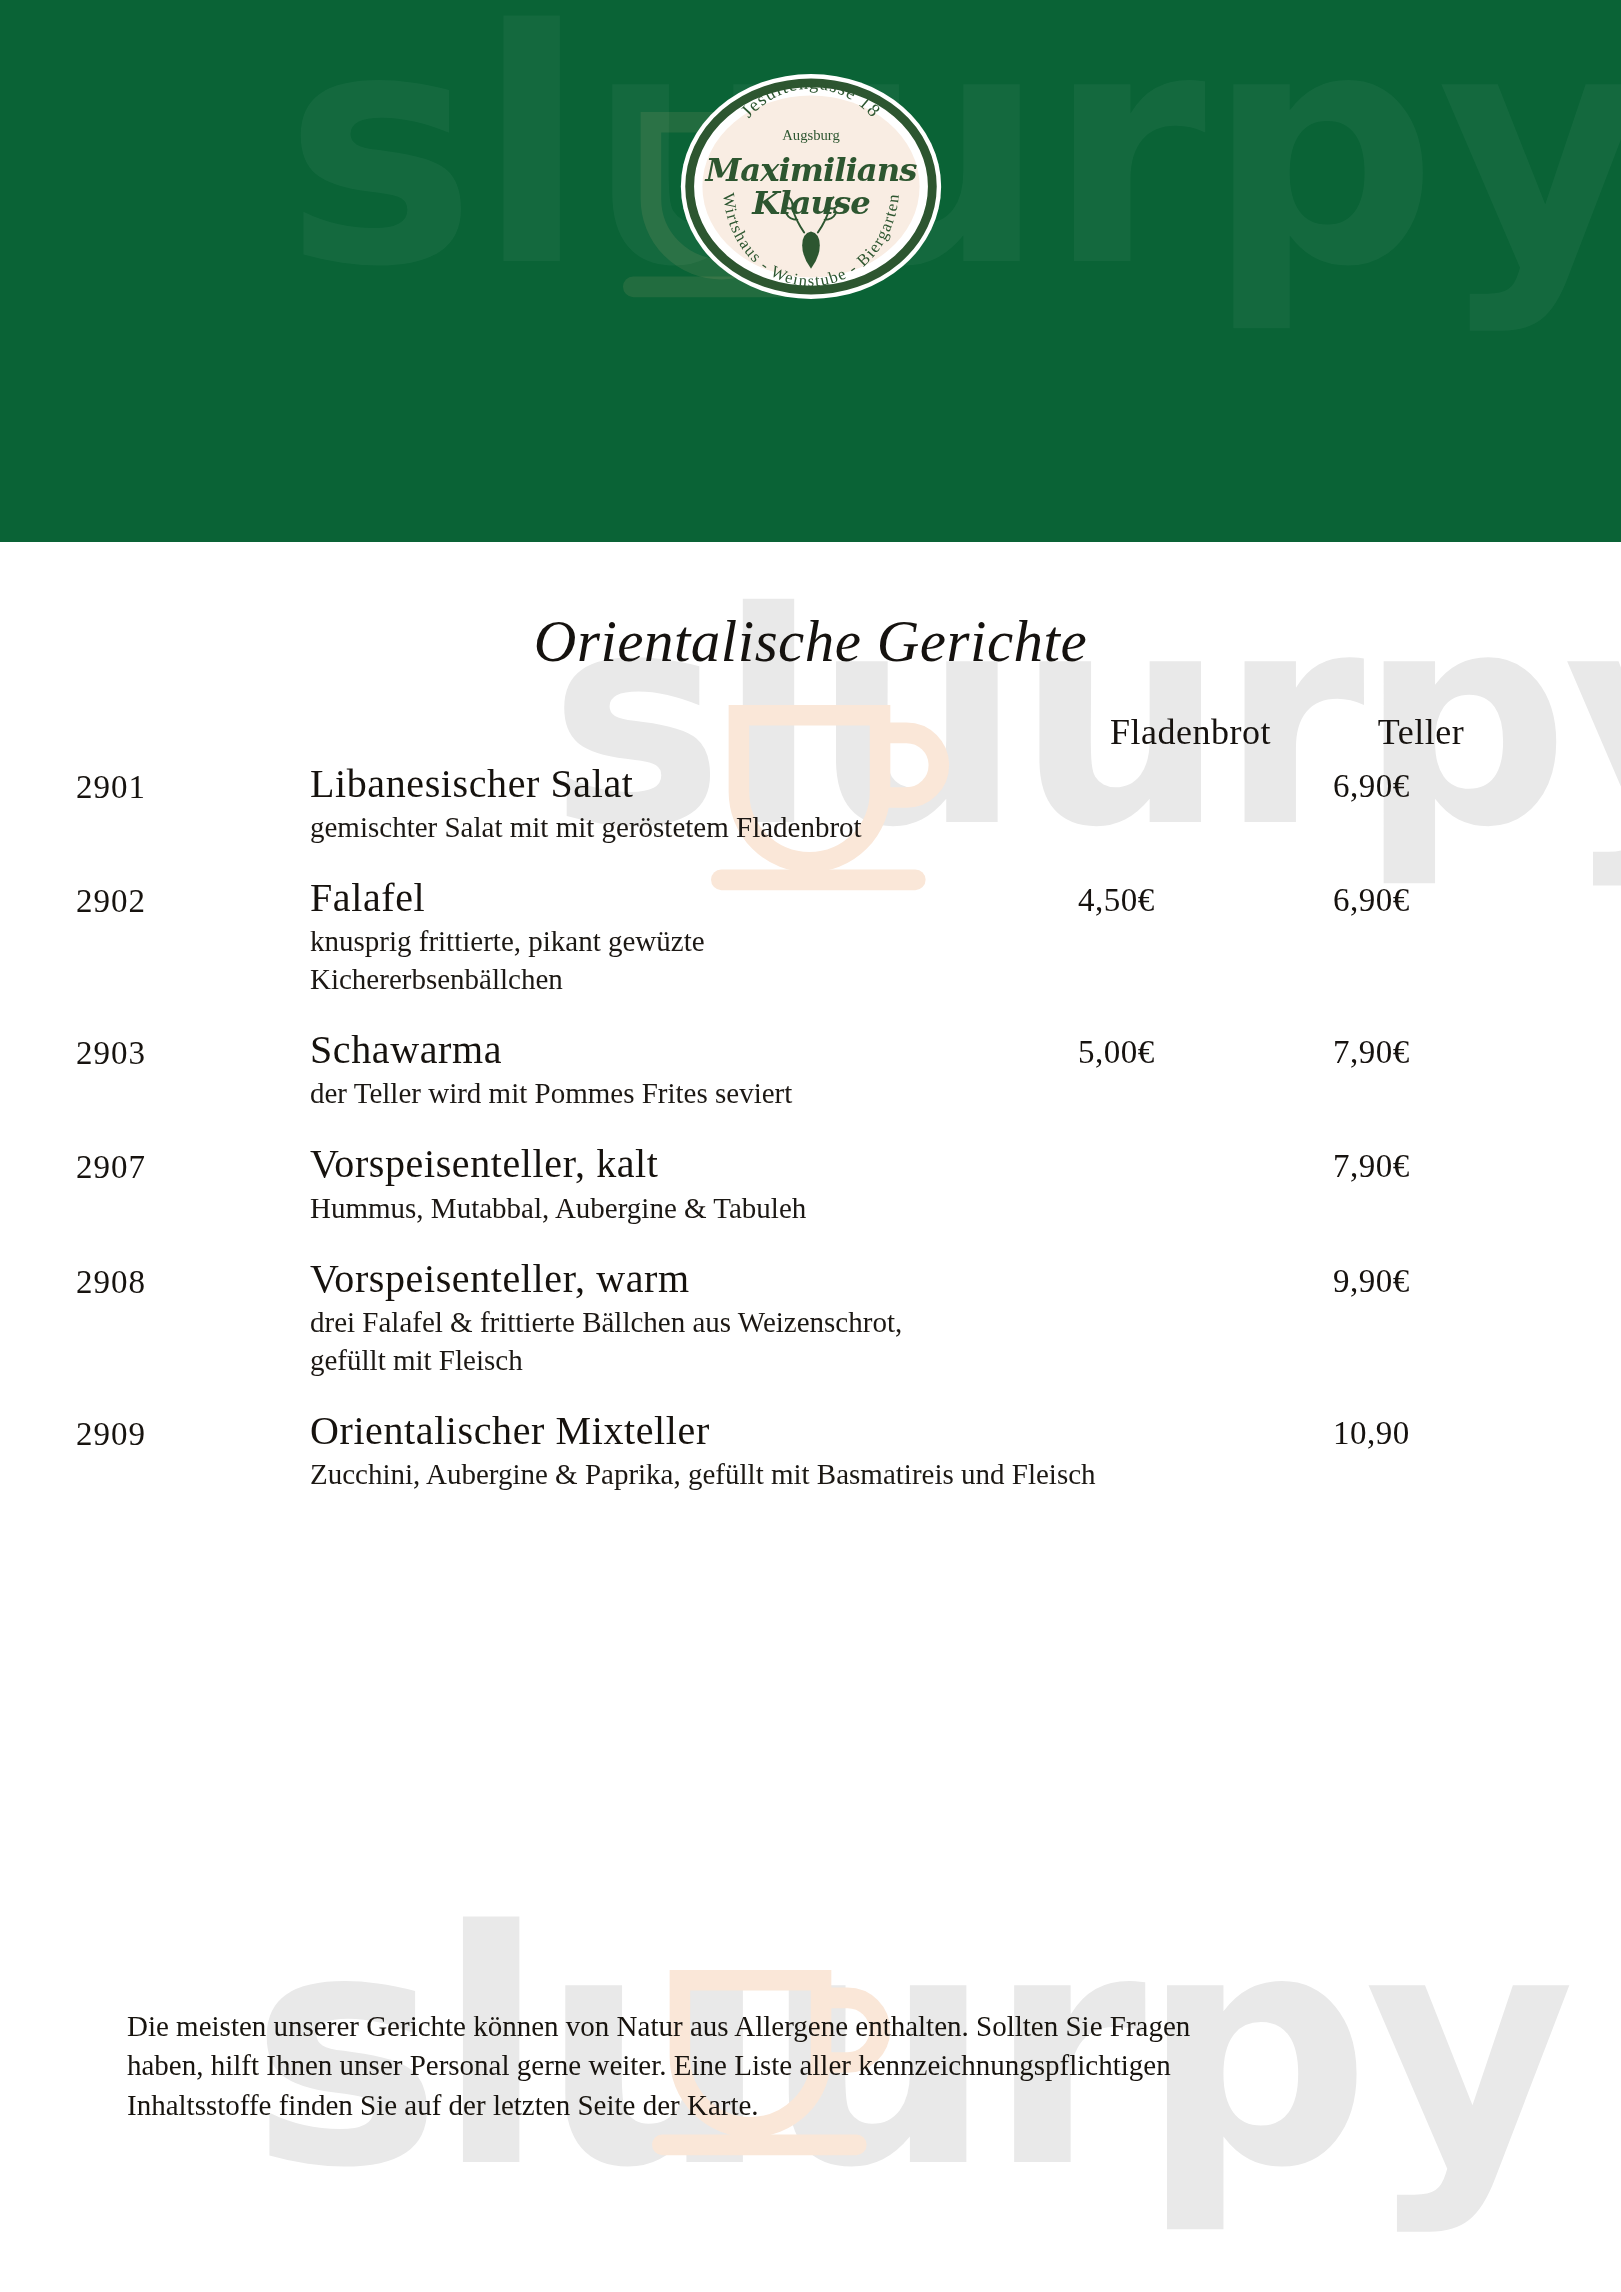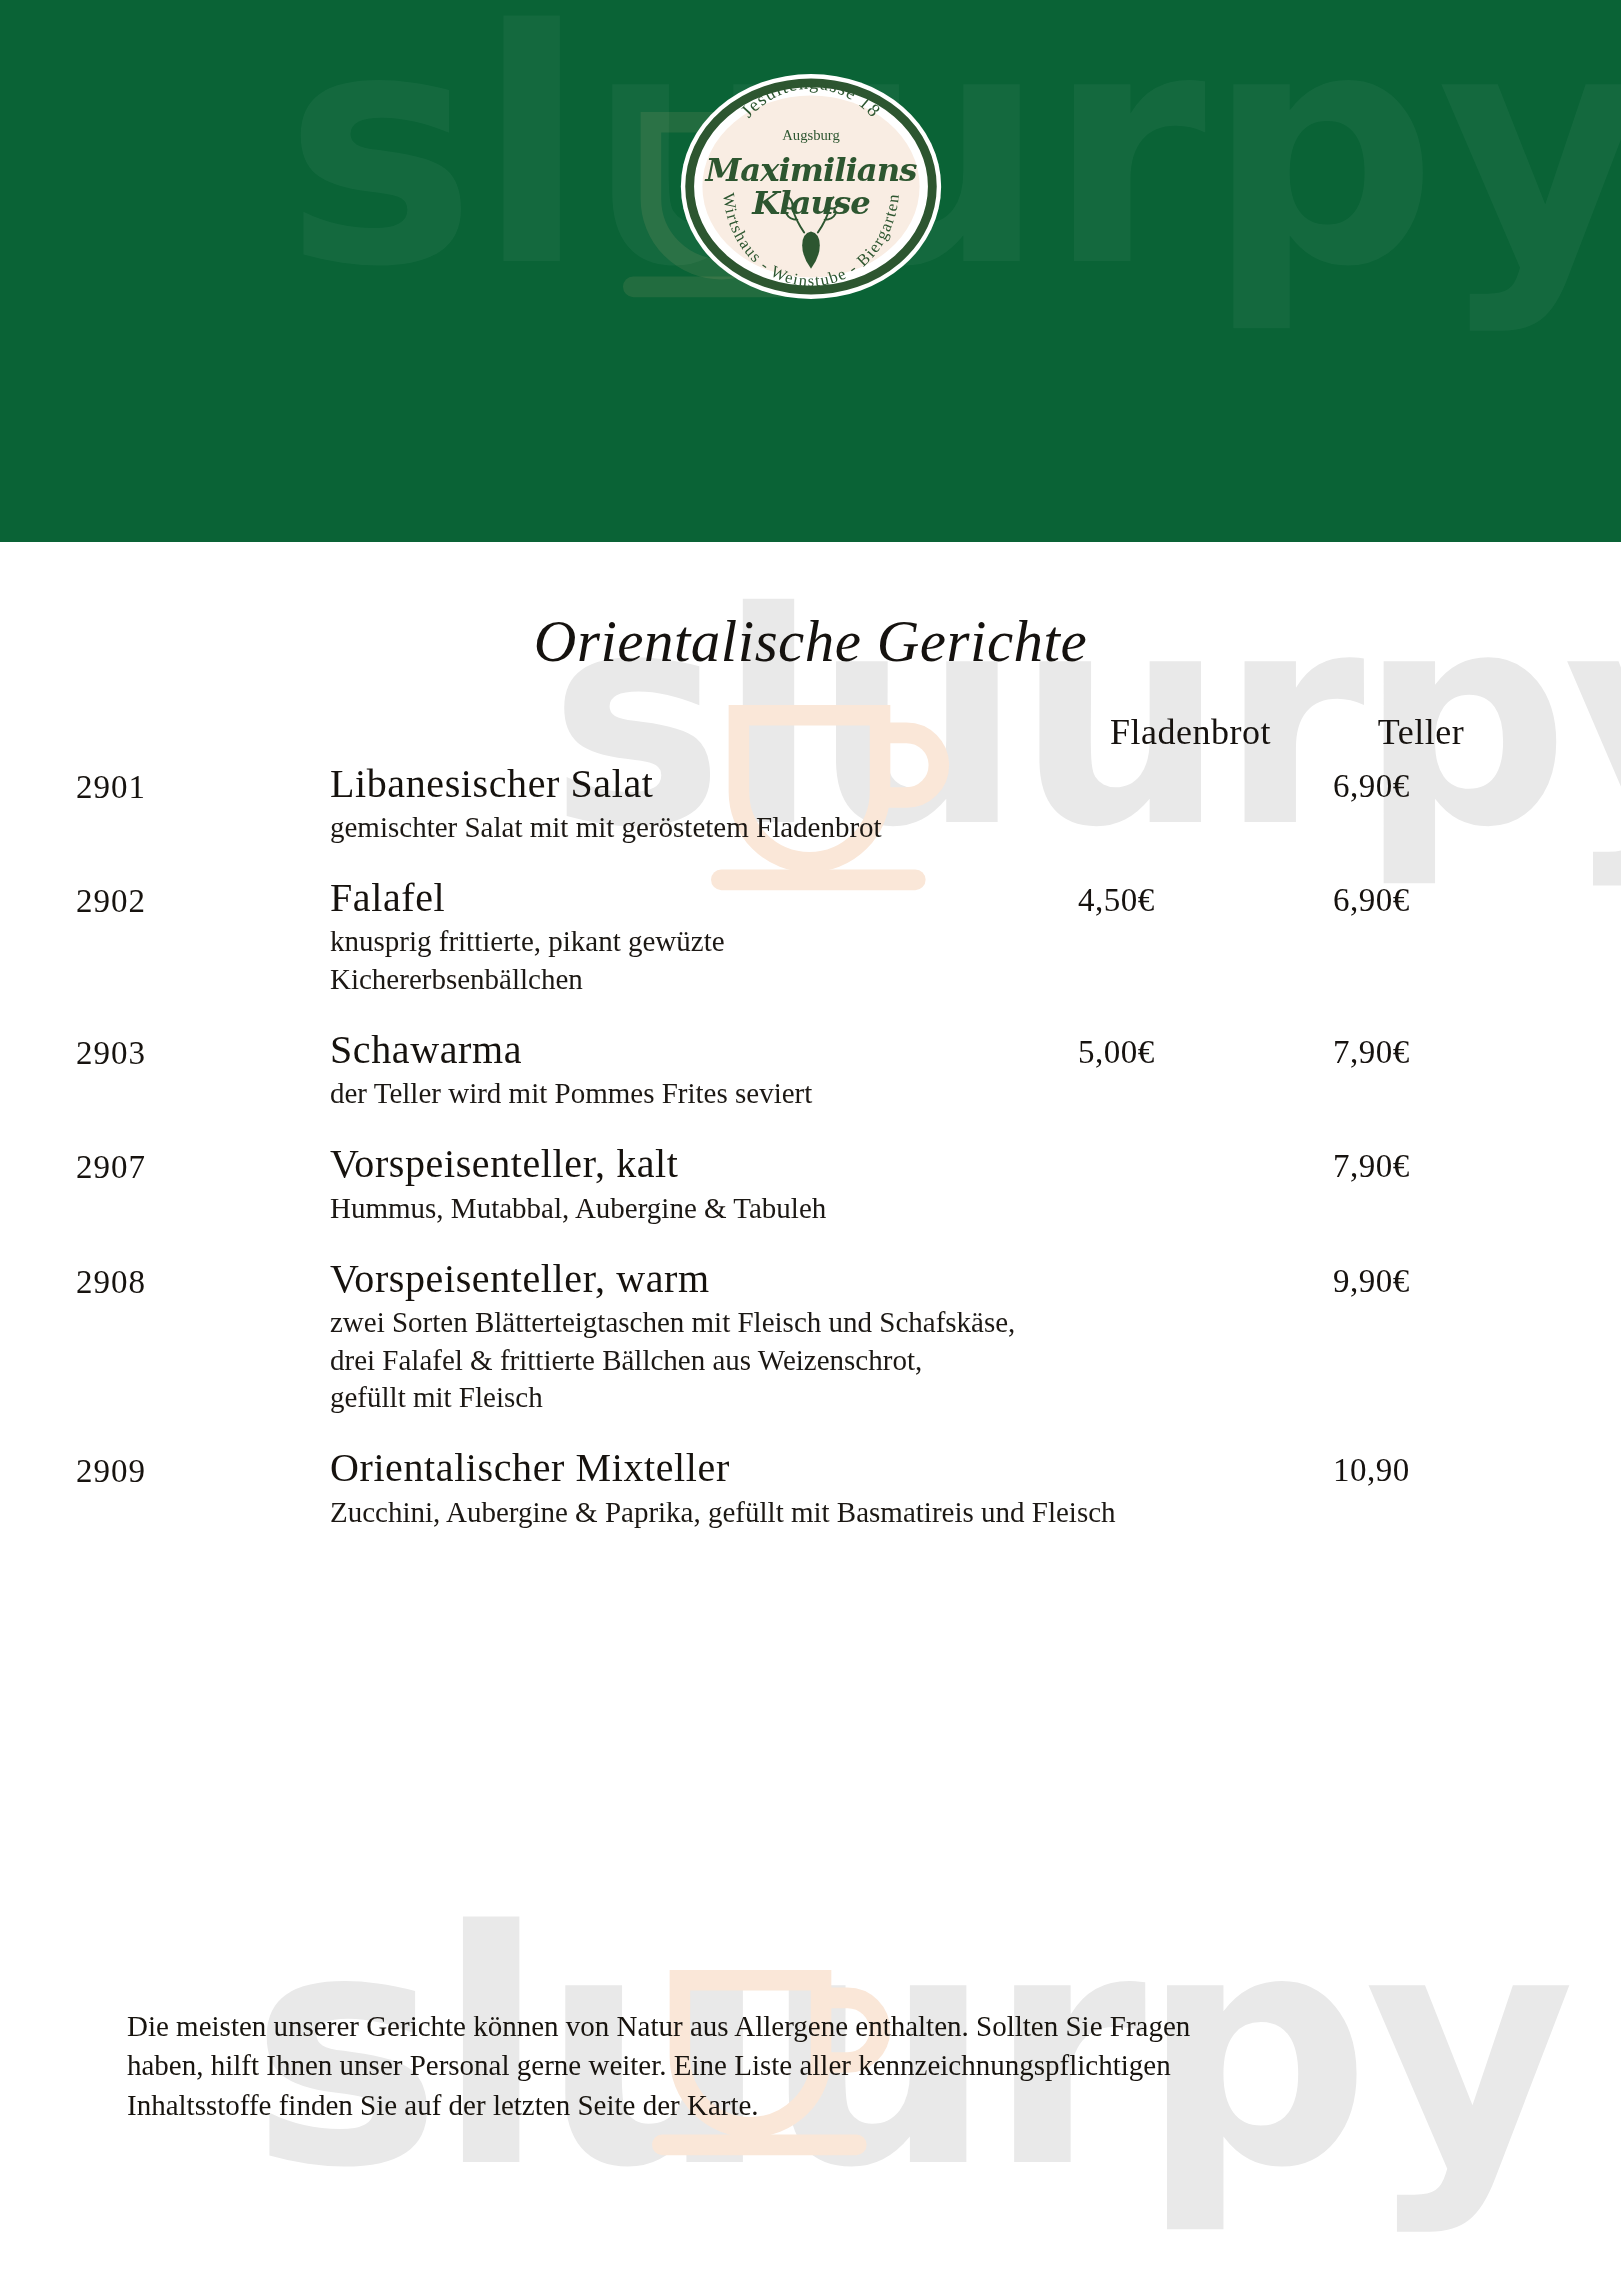--- a/index.html
+++ b/index.html
@@ -136,21 +136,20 @@
     position: absolute;
     top: 218px;
     left: 0;
     width: 1621px;
   }
   .item {
     position: relative;
     display: block;
     min-height: 59px;
     padding-bottom: 27.4px;
-    padding-left: 20px;
   }
   .item-code {
     position: absolute;
     left: 76px;
     top: 8.8px;
     width: 137px;
     font-size: 33px;
     letter-spacing: 1px;
     color: #17130f;
     font-variant-numeric: oldstyle-nums;
@@ -319,21 +318,20 @@
             <div>Hummus, Mutabbal, Aubergine &amp; Tabuleh</div>
           </div>
         </div>
         <div class="price teller">7,90€</div>
       </div>
       <div class="item">
         <div class="item-code">2908</div>
         <div class="item-body">
           <div class="item-name">Vorspeisenteller, warm</div>
           <div class="item-desc">
-            <div>zwei Sorten Blätterteigtaschen mit Fleisch und Schafskäse,</div>
             <div>drei Falafel &amp; frittierte Bällchen aus Weizenschrot,</div>
             <div>gefüllt mit Fleisch</div>
           </div>
         </div>
         <div class="price teller">9,90€</div>
       </div>
       <div class="item">
         <div class="item-code">2909</div>
         <div class="item-body">
           <div class="item-name">Orientalischer Mixteller</div>

